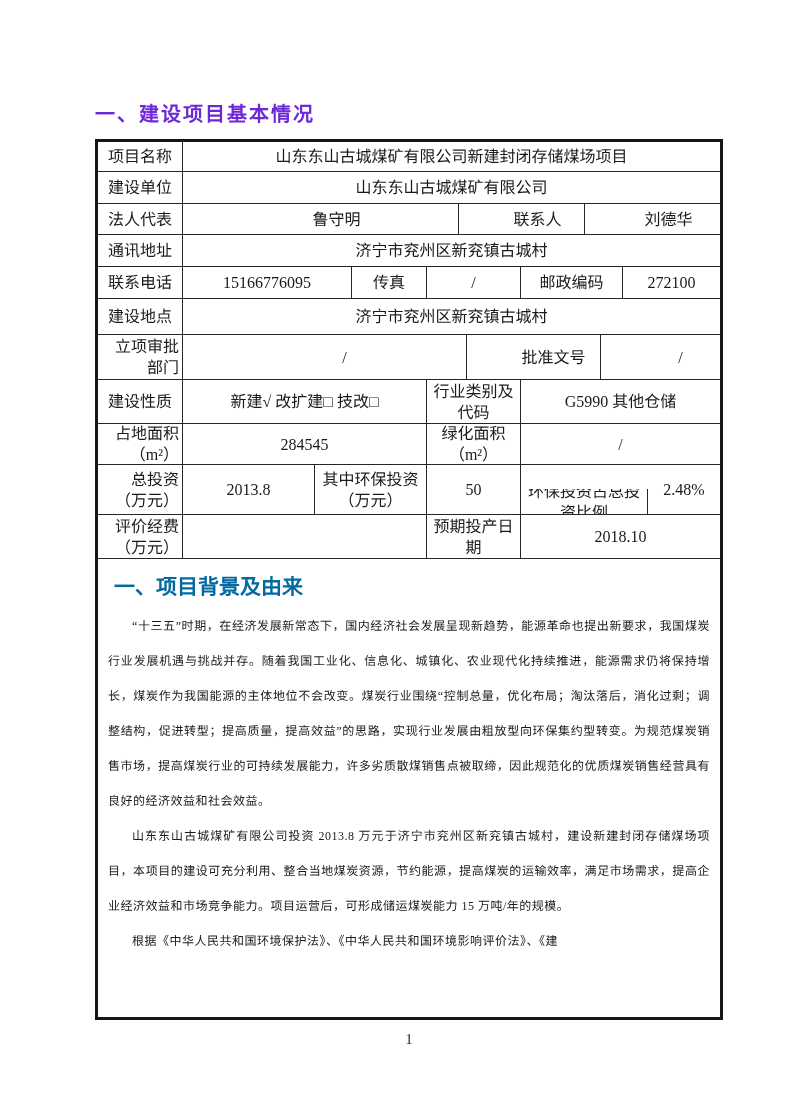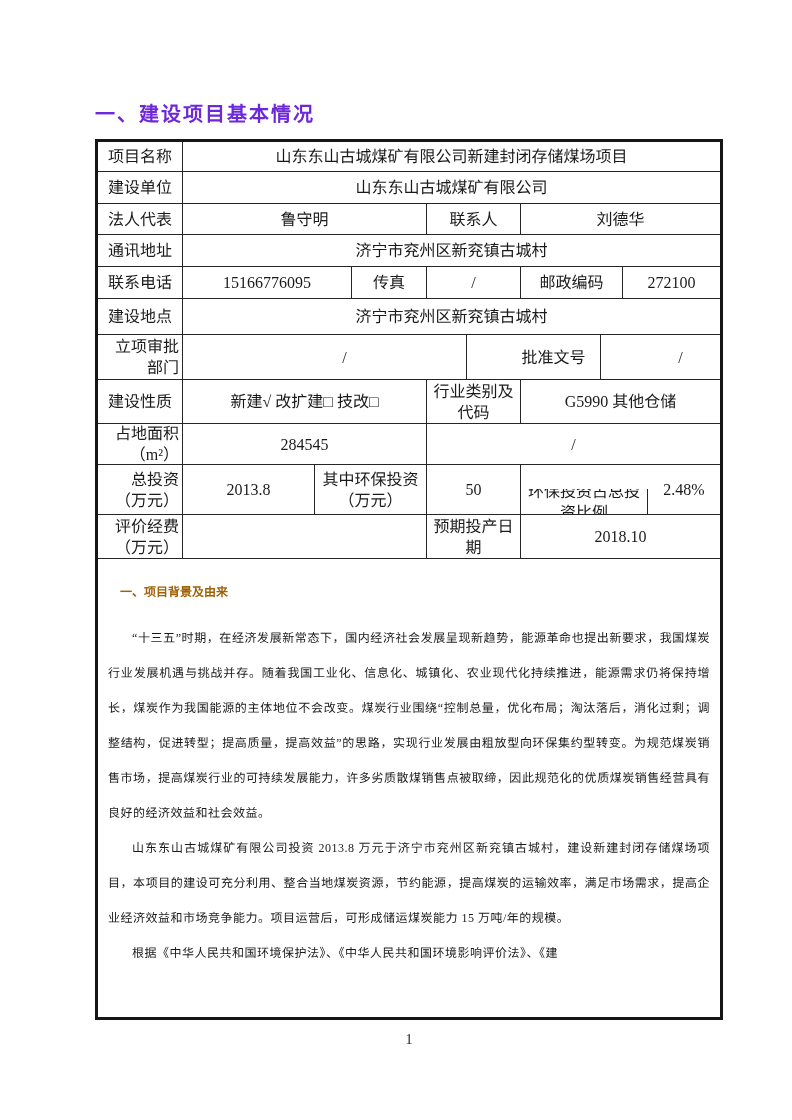--- a/index.html
+++ b/index.html
@@ -38,31 +38,31 @@
   .w85{flex:0 0 85px;text-align:right;}
   .w132{flex:0 0 132px;}
   .w112{flex:0 0 112px;}
   .w169{flex:0 0 169px;}
   .w75{flex:0 0 75px;}
   .w94{flex:0 0 94px;}
   .w102{flex:0 0 102px;}
   .w127{flex:0 0 127px;margin-top:24px;}
   .w244{flex:0 0 244px;}
   
-  .h30{height:30px;} .h31{height:31px;} .h32{height:32px;} .h36{height:36px;}
+  .h30{height:30px;} .h31{height:31px;gap:32px;} .h32{height:32px;} .h36{height:36px;}
   .h41{height:41px;} .h44{height:44px;} .h45{height:45px;gap:40px;} .h50{height:50px;}
   .body-section{
     height:458px;box-sizing:border-box;
     padding:5px 10px 0 10px;
     overflow:hidden;
   }
   .body-heading{
     font-family:"Liberation Sans","DejaVu Sans",sans-serif;
-    font-size:12px;font-weight:bold;color:#a16207;
-    line-height:33px;margin:12px;
+    font-size:21px;font-weight:bold;color:#0369a1;
+    line-height:33px;margin:6px;
   }
   .body-section p{
     margin:0;
     font-size:12px;
     line-height:35px;
     text-indent:2em;
     text-align:justify;
     letter-spacing:0.5px;
   }
   .page-number{
@@ -125,20 +125,21 @@
     <div class="trow h44">
       <div class="cell w85">建设性质</div>
       <div class="cell w244">新建√ 改扩建□ 技改□</div>
       <div class="cell w94">行业类别及代码</div>
       <div class="cell last">G5990 其他仓储</div>
     </div>
 
     <div class="trow h41">
       <div class="cell w85">占地面积（m²）</div>
       <div class="cell w244">284545</div>
+      <div class="cell w94">绿化面积（m²）</div>
       <div class="cell last">/</div>
     </div>
 
     <div class="trow h50">
       <div class="cell w85">总投资（万元）</div>
       <div class="cell w132">2013.8</div>
       <div class="cell w112">其中环保投资（万元）</div>
       <div class="cell w94">50</div>
       <div class="cell w127">环保投资占总投资比例</div>
       <div class="cell last">2.48%</div>

